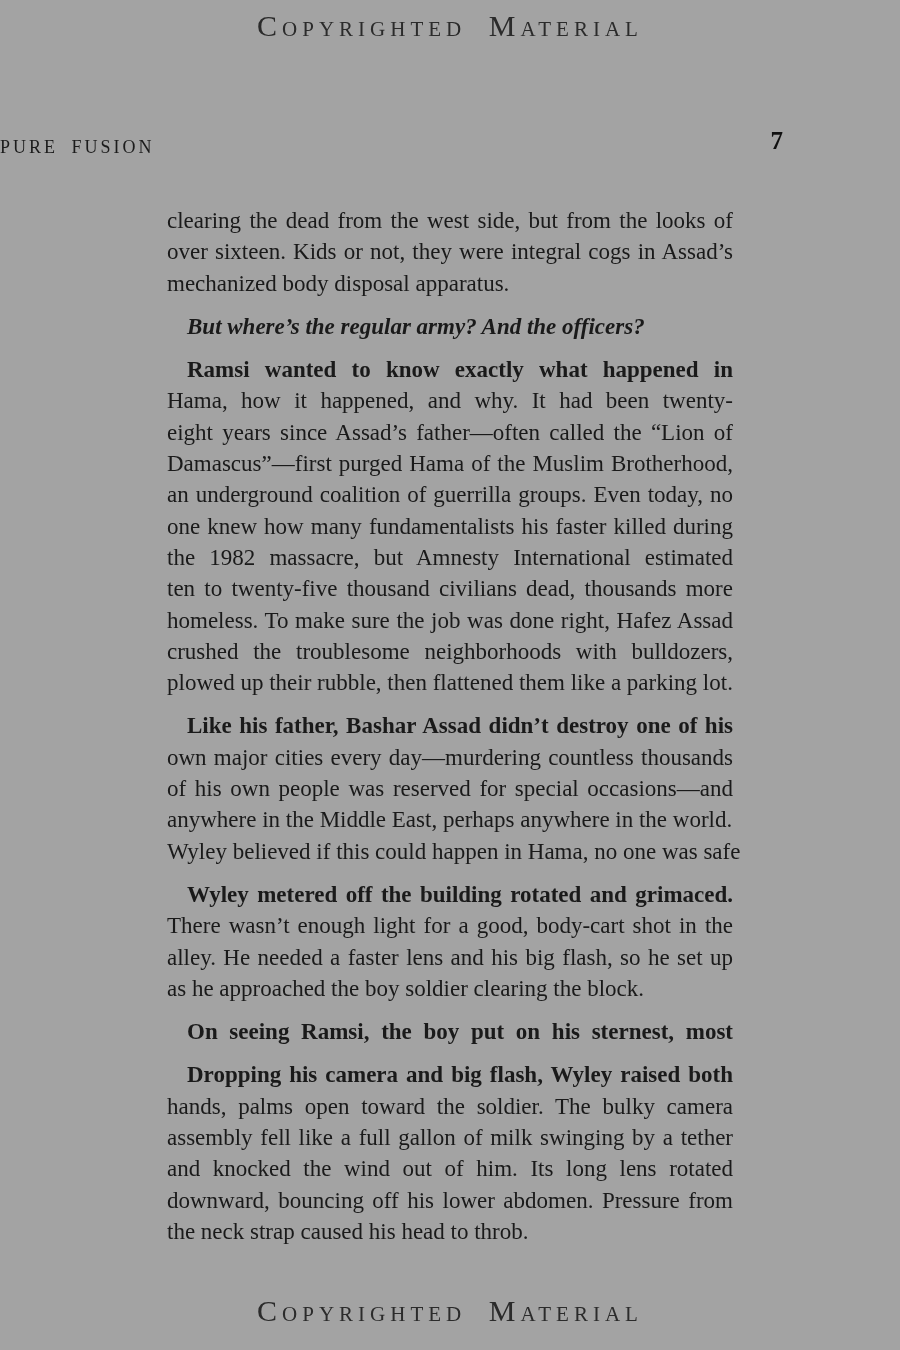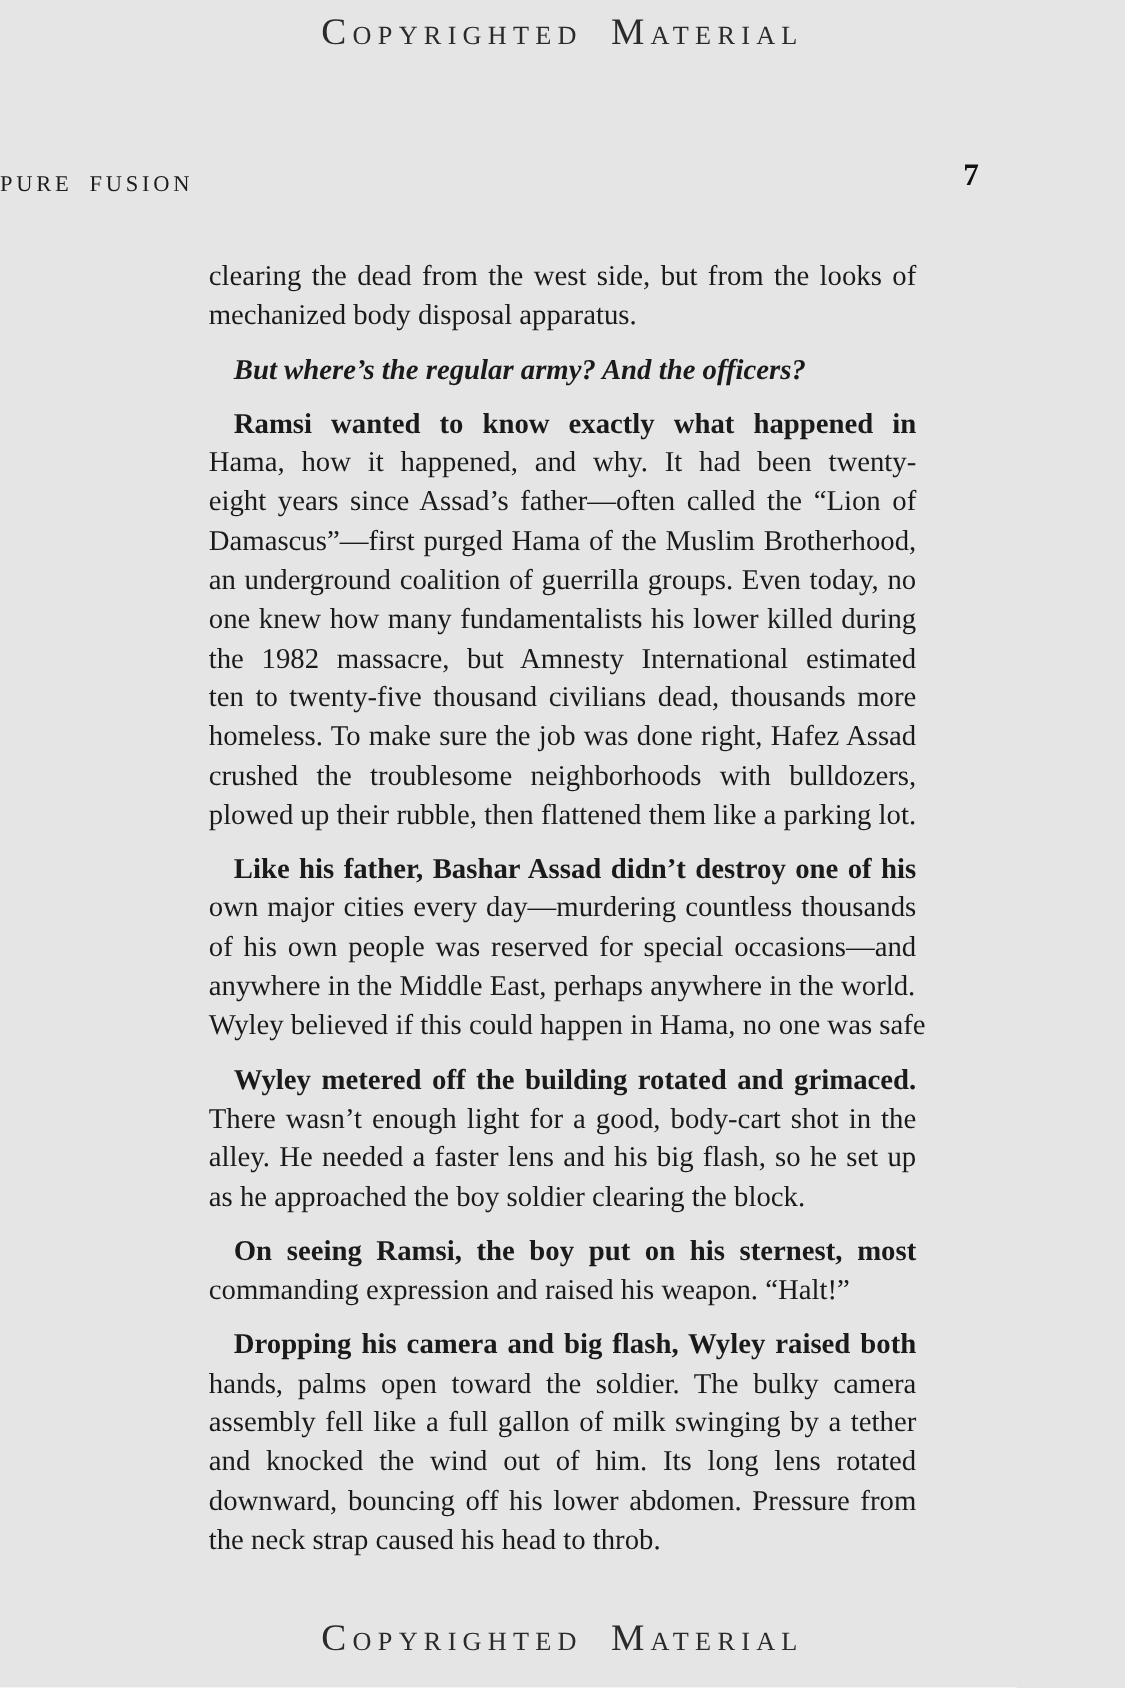--- a/index.html
+++ b/index.html
@@ -4,21 +4,21 @@
 <style>
   html, body {
     margin: 0;
     padding: 0;
     background: #ffffff;
   }
   .page {
     position: relative;
     width: 900px;
     height: 1350px;
-    background: #e5e5e5;
+    background: #a3a3a3;
     font-family: "Liberation Serif", "DejaVu Serif", serif;
     overflow: hidden;
   }
   .banner {
     position: absolute;
     left: 0;
     width: 100%;
     text-align: center;
     font-variant: small-caps;
     font-size: 30px;
@@ -75,32 +75,33 @@
 
   <div class="banner banner-top">Copyrighted Material</div>
 
   <div class="running-title">PURE FUSION</div>
 
   <div class="folio">7</div>
 
   <div class="body-text">
       <div class="para">
         <div class="line">clearing the dead from the west side, but from the looks of</div>
+        <div class="line">over sixteen. Kids or not, they were integral cogs in Assad’s</div>
         <div class="line last">mechanized body disposal apparatus.</div>
       </div>
       <div class="para italic">
         <div class="line last indent">But where’s the regular army? And the officers?</div>
       </div>
       <div class="para">
         <div class="line indent">Ramsi wanted to know exactly what happened in</div>
         <div class="line">Hama, how it happened, and why. It had been twenty-</div>
         <div class="line">eight years since Assad’s father—often called the “Lion of</div>
         <div class="line">Damascus”—first purged Hama of the Muslim Brotherhood,</div>
         <div class="line">an underground coalition of guerrilla groups. Even today, no</div>
-        <div class="line">one knew how many fundamentalists his lower killed during</div>
+        <div class="line">one knew how many fundamentalists his faster killed during</div>
         <div class="line">the 1982 massacre, but Amnesty International estimated</div>
         <div class="line">ten to twenty-five thousand civilians dead, thousands more</div>
         <div class="line">homeless. To make sure the job was done right, Hafez Assad</div>
         <div class="line">crushed the troublesome neighborhoods with bulldozers,</div>
         <div class="line last">plowed up their rubble, then flattened them like a parking lot.</div>
       </div>
       <div class="para">
         <div class="line indent">Like his father, Bashar Assad didn’t destroy one of his</div>
         <div class="line">own major cities every day—murdering countless thousands</div>
         <div class="line">of his own people was reserved for special occasions—and</div>
@@ -108,21 +109,20 @@
         <div class="line">Wyley believed if this could happen in Hama, no one was safe</div>
       </div>
       <div class="para">
         <div class="line indent">Wyley metered off the building rotated and grimaced.</div>
         <div class="line">There wasn’t enough light for a good, body-cart shot in the</div>
         <div class="line">alley. He needed a faster lens and his big flash, so he set up</div>
         <div class="line last">as he approached the boy soldier clearing the block.</div>
       </div>
       <div class="para">
         <div class="line indent">On seeing Ramsi, the boy put on his sternest, most</div>
-        <div class="line last">commanding expression and raised his weapon. “Halt!”</div>
       </div>
       <div class="para">
         <div class="line indent">Dropping his camera and big flash, Wyley raised both</div>
         <div class="line">hands, palms open toward the soldier. The bulky camera</div>
         <div class="line">assembly fell like a full gallon of milk swinging by a tether</div>
         <div class="line">and knocked the wind out of him. Its long lens rotated</div>
         <div class="line">downward, bouncing off his lower abdomen. Pressure from</div>
         <div class="line last">the neck strap caused his head to throb.</div>
       </div>
     </div>

